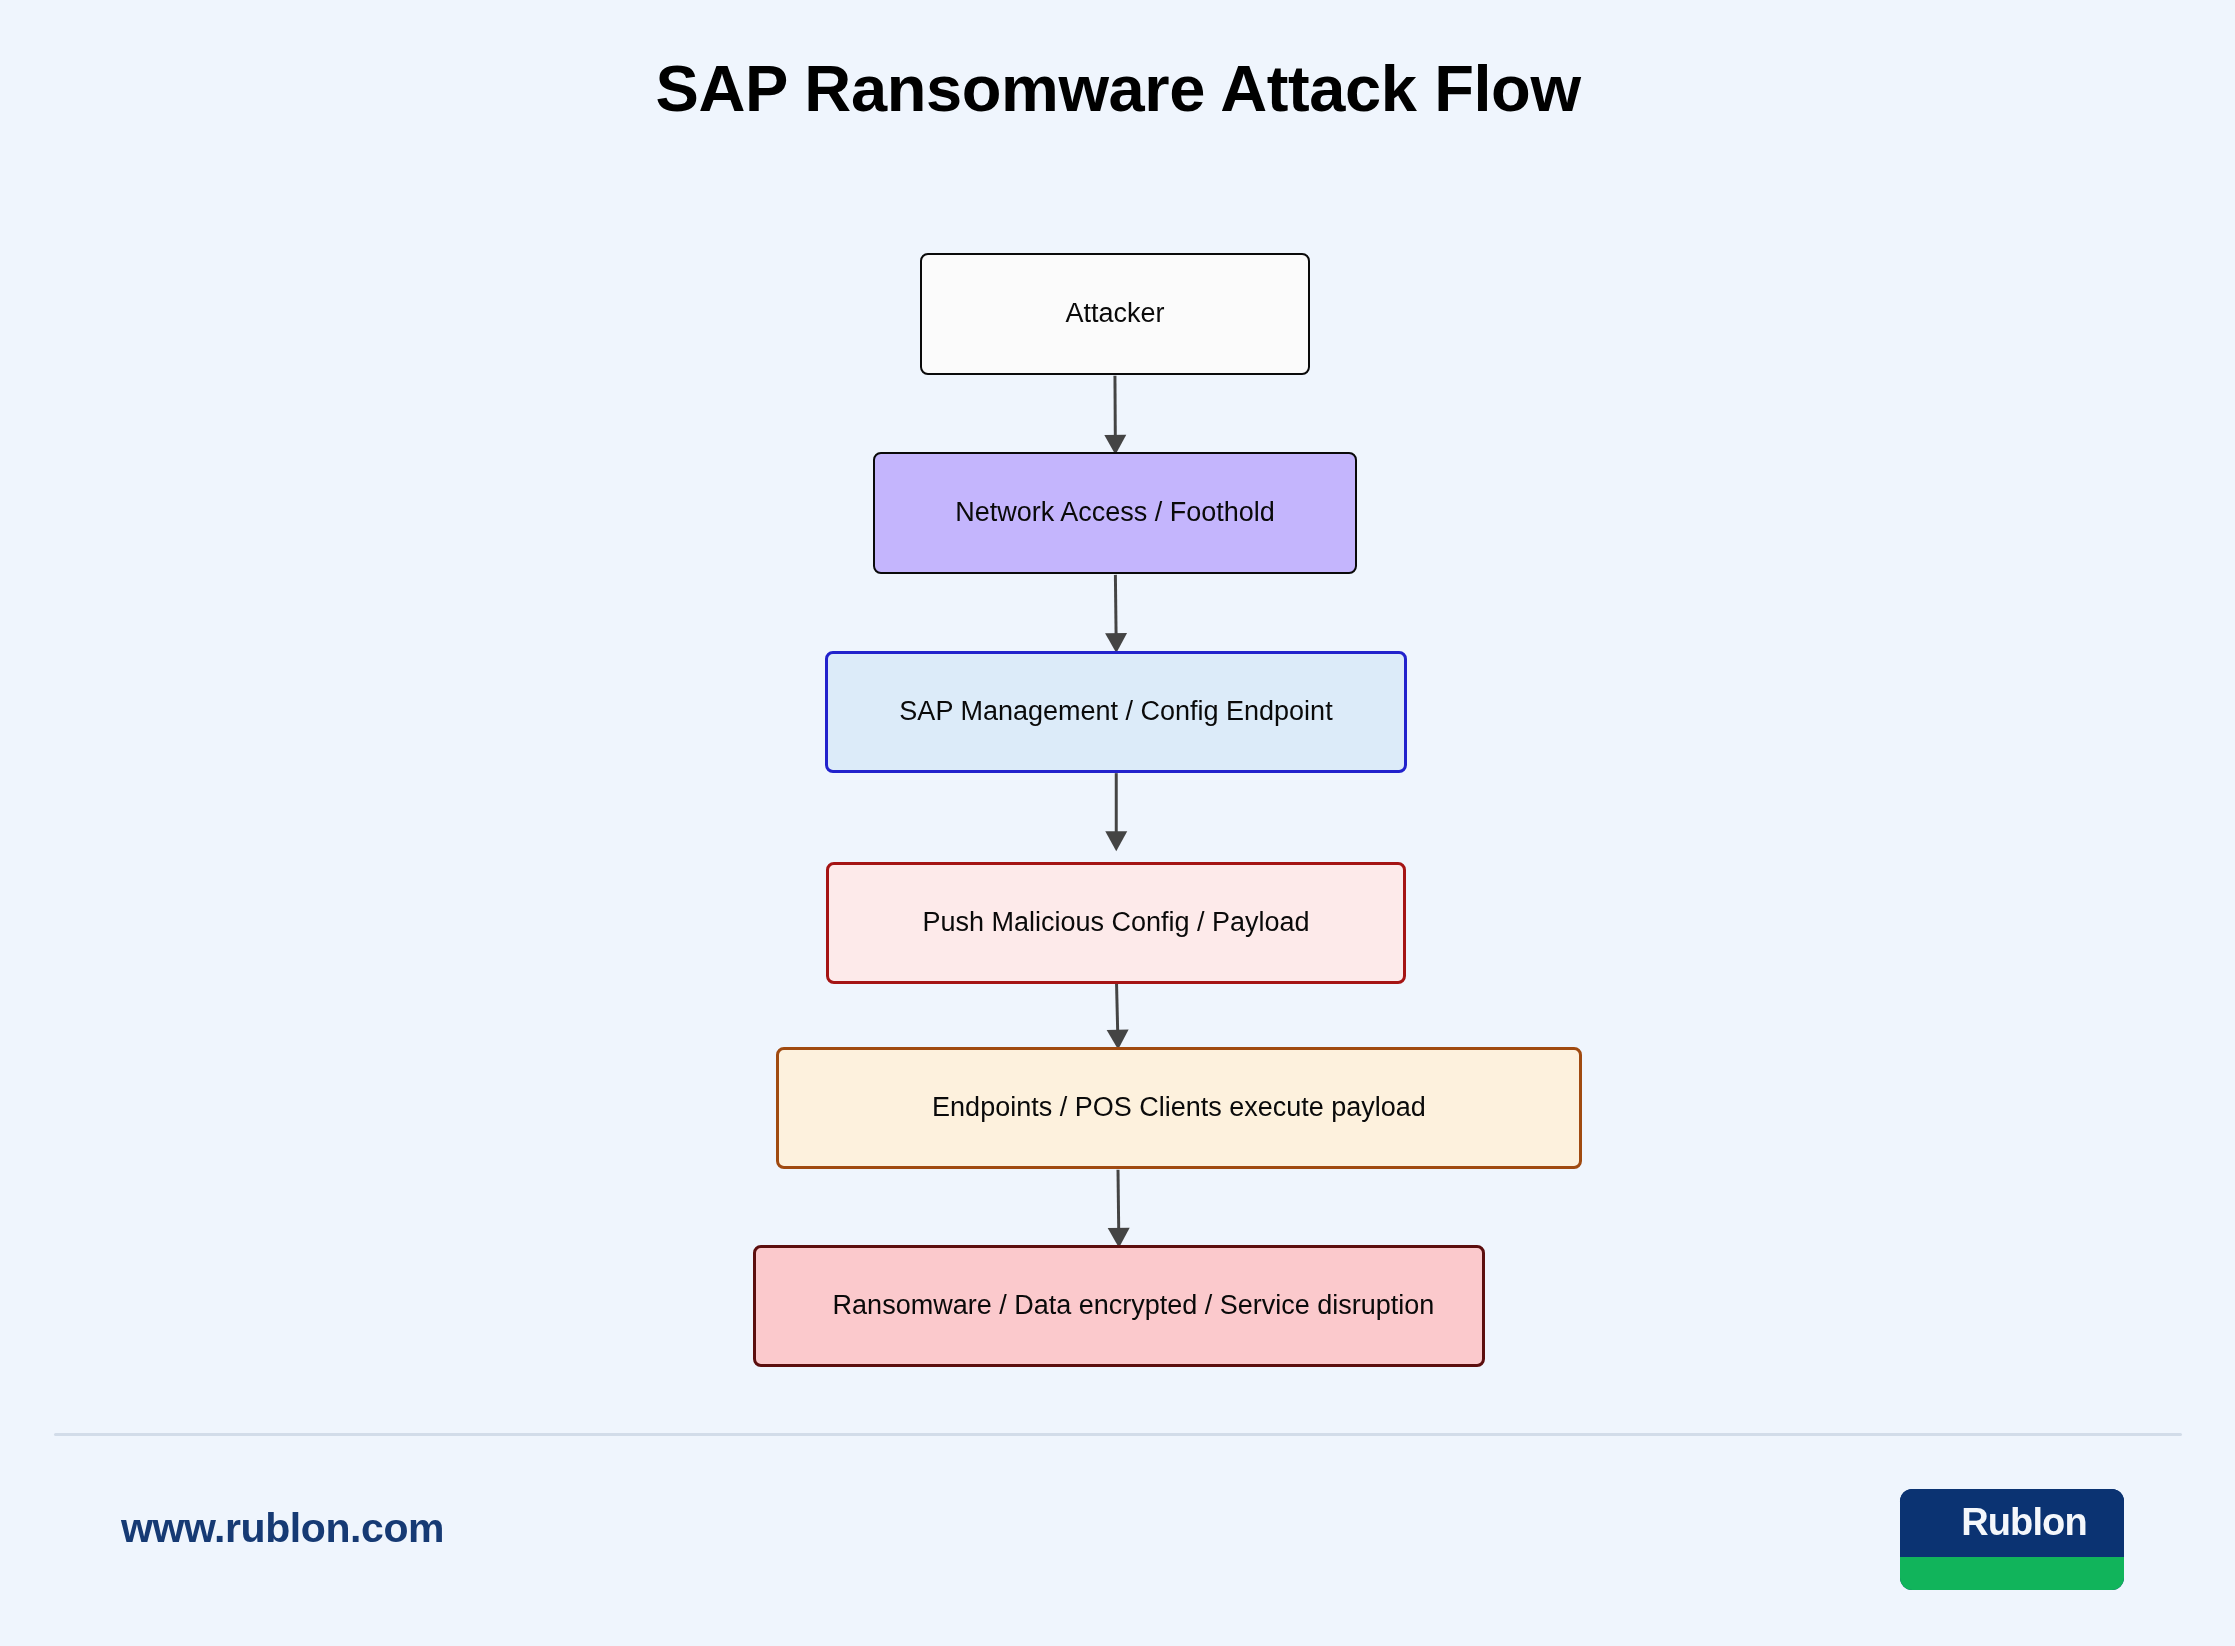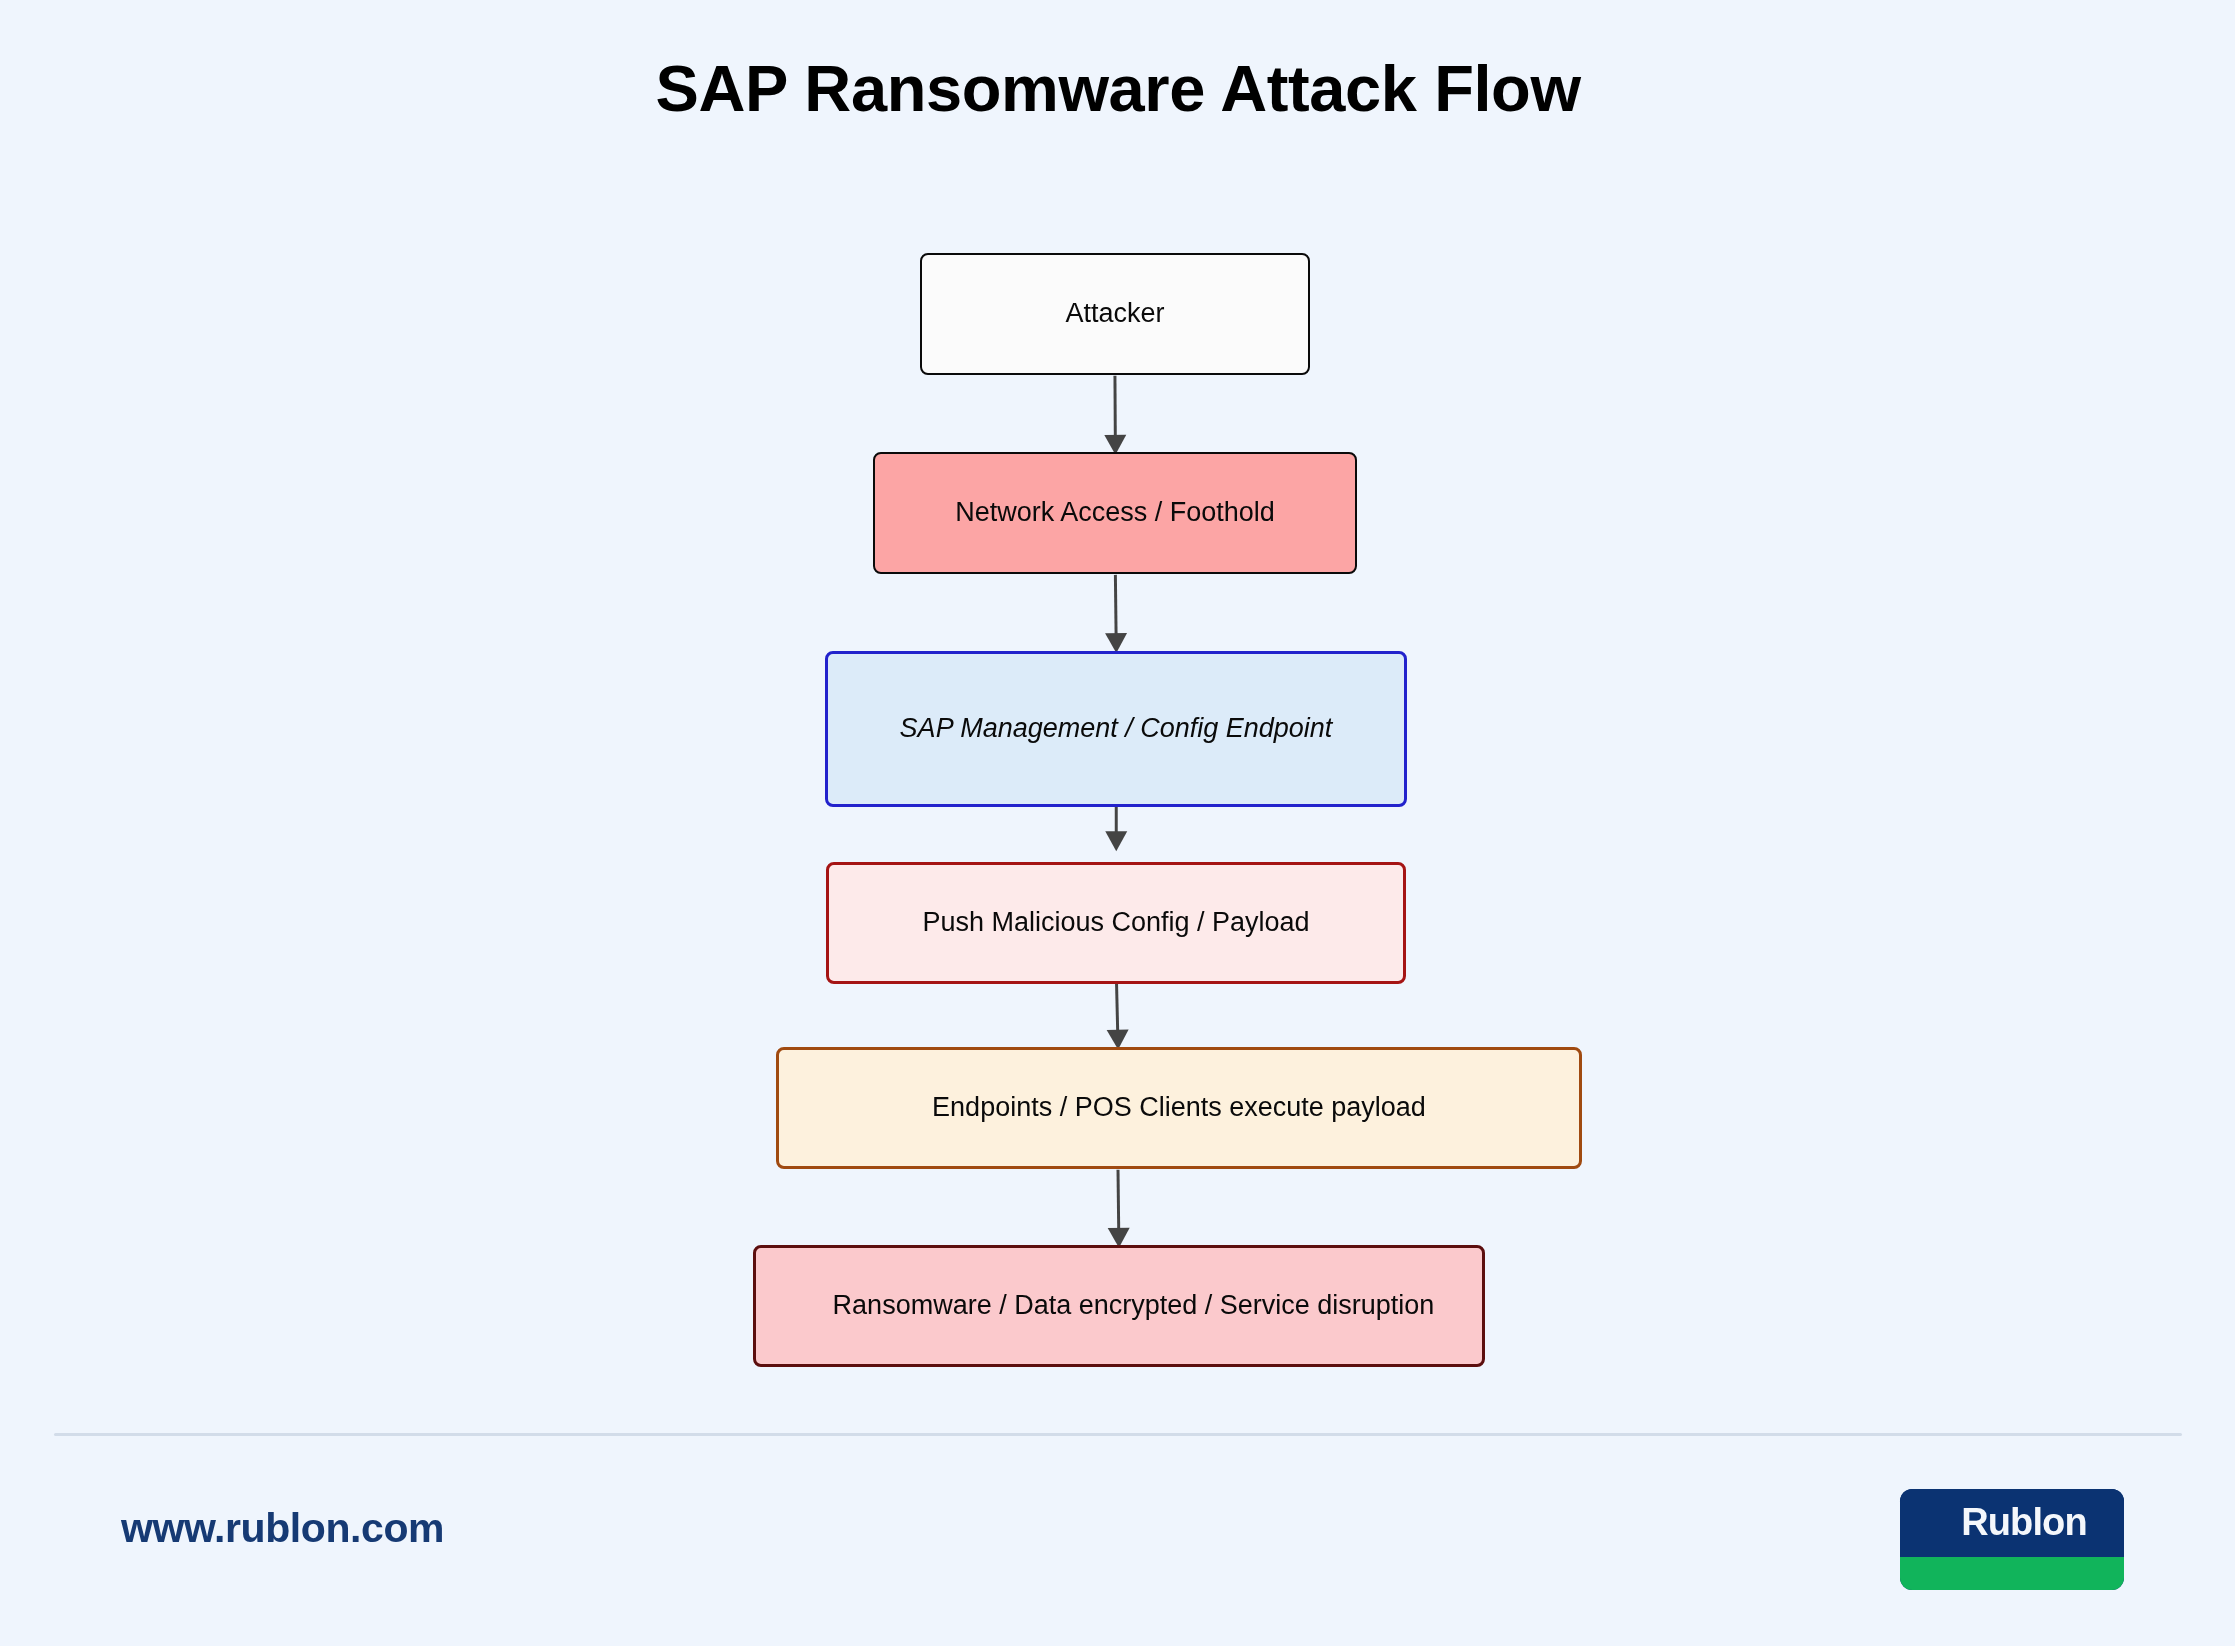--- a/index.html
+++ b/index.html
@@ -149,22 +149,22 @@
       <g id="arrow-group">
           <line x1="1276.5" y1="430" x2="1277" y2="515" stroke="#444444" stroke-width="3.4" marker-end="url(#arrowhead)"></line>
           <line x1="1277" y1="658" x2="1278" y2="742" stroke="#444444" stroke-width="3.4" marker-end="url(#arrowhead)"></line>
           <line x1="1278" y1="885" x2="1278" y2="969" stroke="#444444" stroke-width="3.4" marker-end="url(#arrowhead)"></line>
           <line x1="1278" y1="1112" x2="1280" y2="1196" stroke="#444444" stroke-width="3.4" marker-end="url(#arrowhead)"></line>
           <line x1="1280" y1="1339" x2="1281" y2="1423" stroke="#444444" stroke-width="3.4" marker-end="url(#arrowhead)"></line>
         </g>
     </svg>
     <div id="node-layer">
         <div class="node" style="left: 920px; top: 253px; width: 390px; height: 122px; background: rgb(251, 251, 251); border-color: rgb(10, 10, 10); border-width: 2.6px;">Attacker</div>
-        <div class="node" style="left: 873px; top: 452px; width: 484px; height: 122px; background: #fca5a5; border-color: rgb(10, 10, 10); border-width: 2.6px;">Network Access / Foothold</div>
-        <div class="node" style="left: 825px; top: 651px; width: 582px; height: 156px; background: rgb(220, 235, 249); border-color: rgb(34, 34, 204); border-width: 3.5px; font-style: italic;">SAP Management / Config Endpoint</div>
+        <div class="node" style="left: 873px; top: 452px; width: 484px; height: 122px; background: #c4b5fd; border-color: rgb(10, 10, 10); border-width: 2.6px;">Network Access / Foothold</div>
+        <div class="node" style="left: 825px; top: 651px; width: 582px; height: 122px; background: rgb(220, 235, 249); border-color: rgb(34, 34, 204); border-width: 3.5px;">SAP Management / Config Endpoint</div>
         <div class="node" style="left: 826px; top: 849px; width: 580px; height: 122px; background: rgb(253, 234, 234); border-color: rgb(165, 20, 20); border-width: 3.5px; margin-top: 13px;">Push Malicious Config / Payload</div>
         <div class="node" style="left: 776px; top: 1047px; width: 806px; height: 122px; background: rgb(253, 241, 221); border-color: rgb(160, 74, 16); border-width: 3.5px;">Endpoints / POS Clients execute payload</div>
         <div class="node" style="left: 753px; top: 1245px; width: 732px; height: 122px; background: rgb(251, 201, 204); border-color: rgb(92, 14, 14); border-width: 3.5px; padding-left: 29px;">Ransomware / Data encrypted / Service disruption</div>
       </div>
   </div>
 
   <div id="footer-divider"></div>
 
   <div id="site-url">www.rublon.com</div>
 

